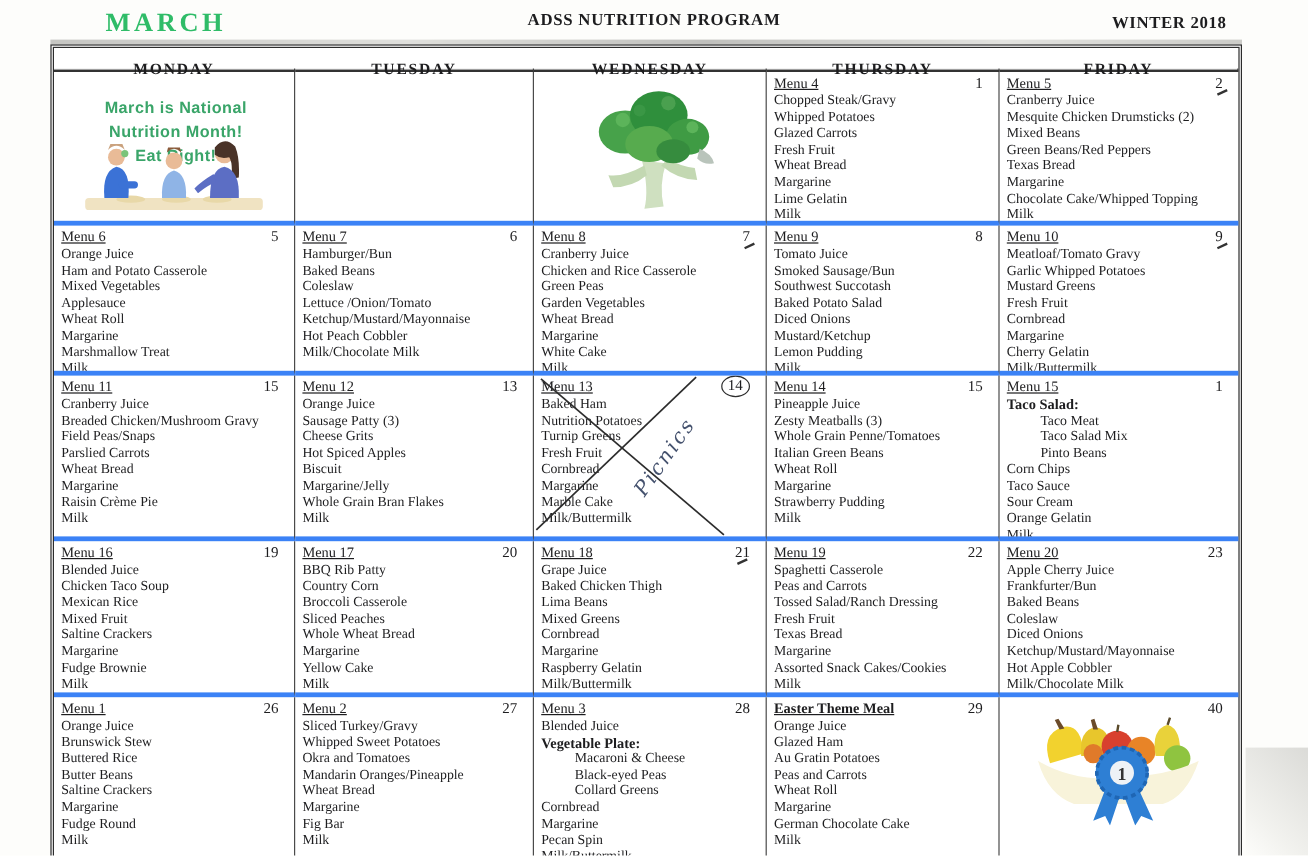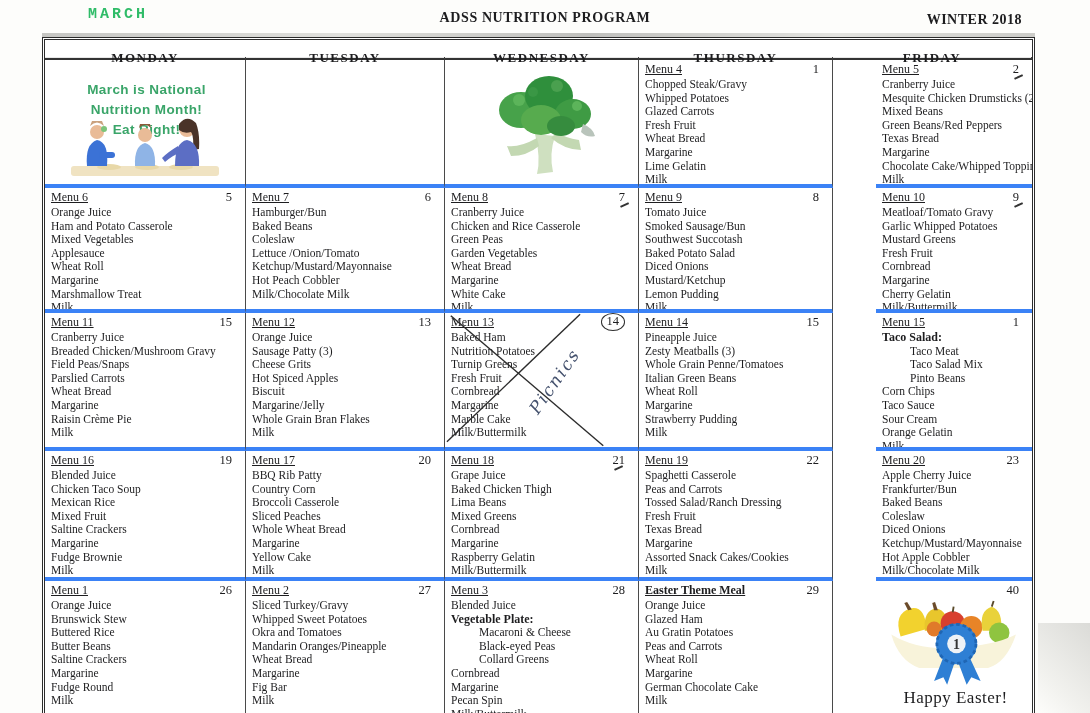--- a/index.html
+++ b/index.html
@@ -19,22 +19,22 @@
   }
   .artifact-corner {
     position:absolute; right:0; bottom:0; width:52px; height:90px;
     background: linear-gradient(225deg,#b9b9b4, #e7e7e2 70%, transparent);
     opacity:.5;
   }
   
   .page-header { position:absolute; top:6px; left:0; width:100%; height:30px; }
   .month {
     position:absolute; left:88px; top:0;
-    font-family:Liberation Mono, monospace;
-    font-size:15px; font-weight:bold; letter-spacing:3px;
+    font-family:Liberation Serif, serif;
+    font-size:22px; font-weight:bold; letter-spacing:3px;
     color:#2fbc68;
   }
   .doc-title {
     position:absolute; left:0; right:0; top:4px; text-align:center;
     font-size:14px; font-weight:bold; letter-spacing:.6px;
   }
   .season {
     position:absolute; right:68px; top:6px;
     font-size:14px; font-weight:bold; letter-spacing:.5px;
   }
@@ -54,21 +54,21 @@
     box-shadow: inset 0 2px 0 #55555522;
     margin-top: 17px;
   }
   .day-head:last-child { border-right:none; }
   .cell {
     position:relative;
     border-right:1px solid #4a4a4a; border-bottom:4px solid #3b82f6;
     padding:2px 3px 0 6px;
     overflow:hidden;
   }
-  .cell:nth-child(5n+10), .cell.last-col { border-right:none;margin-left:43px; }
+  .cell:nth-child(5n+10), .cell.last-col { border-right:none; }
   .menu-head { display:flex; justify-content:space-between; align-items:flex-start; height:16px; }
   .menu-title { font-size:12px; text-decoration:underline; }
   .menu-title.bold { font-weight:bold; }
   .date-num { font-size:12.5px; margin-right:10px; position:relative; }
   .date-num.dashed::after {
     content:""; position:absolute; left:1px; top:14px; width:9px; height:1.6px;
     background:#333; transform:rotate(-25deg);
   }
   .date-num.circled {
     border:1.6px solid #2e2e2e; border-radius:50%;
@@ -486,15 +486,14 @@
     <path d="M118 8 l2 -6 M76 14 l1 -6" stroke="#5a4a2a" stroke-width="2"></path>
 
     <path d="M66 62 l-10 26 l10 -4 l4 8 l8 -24 z" fill="#2e7fd4"></path>
     <path d="M94 62 l12 26 l-10 -4 l-5 8 l-9 -24 z" fill="#2e7fd4"></path>
     <circle cx="80" cy="48" r="22" fill="#2e7fd4"></circle>
     <circle cx="80" cy="48" r="21" fill="none" stroke="#1f66b4" stroke-width="3" stroke-dasharray="4 3"></circle>
     <circle cx="80" cy="48" r="10" fill="#eef2f6"></circle>
     <text x="80" y="54" text-anchor="middle" font-size="15" font-family="Liberation Serif, serif" font-weight="bold" fill="#333">1</text>
   </svg>
 </div>
-      <div class="holiday-caption">Happy Easter!</div>
     </div>
   </div>
 
 </body></html>

